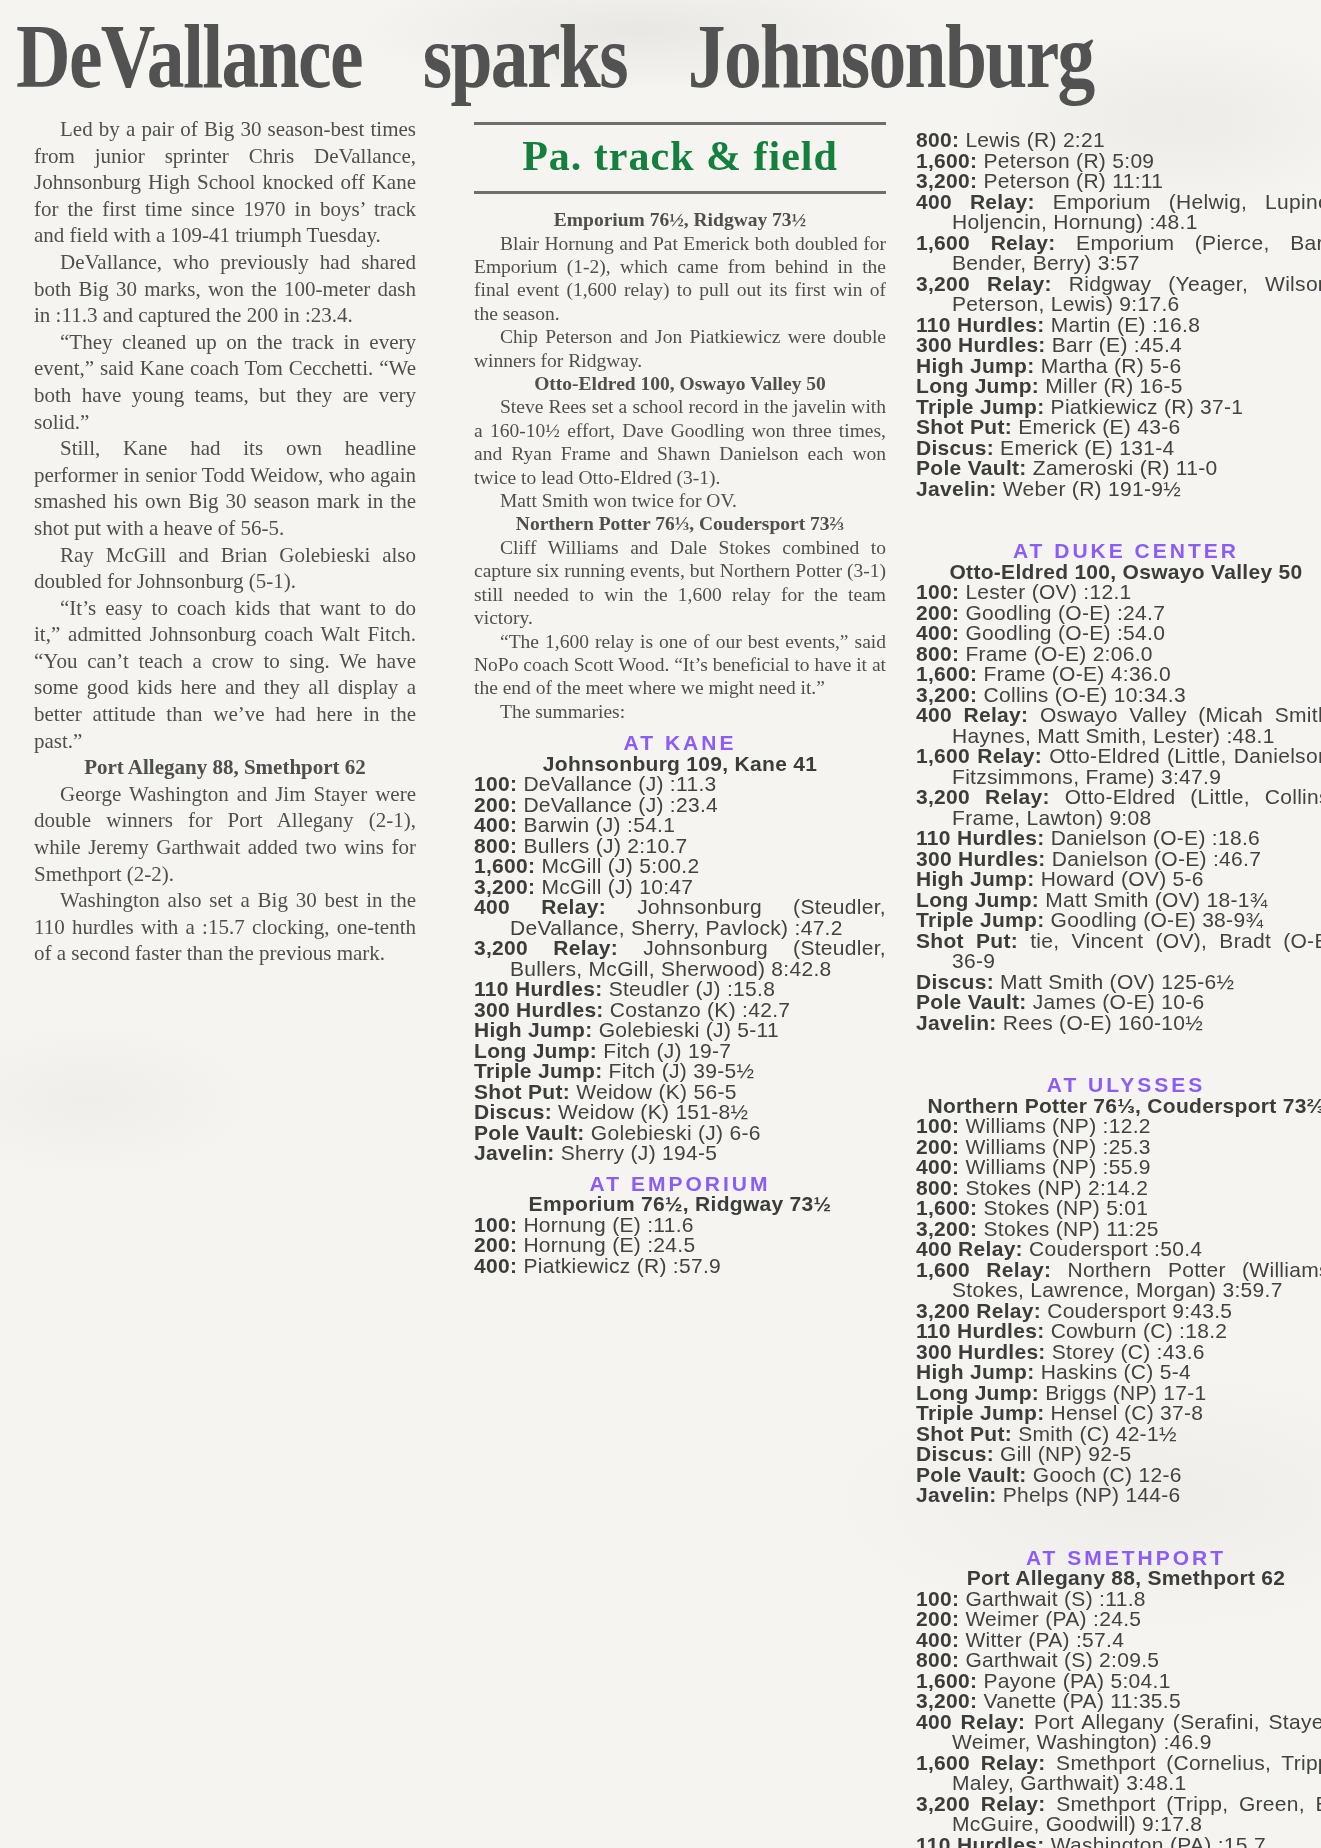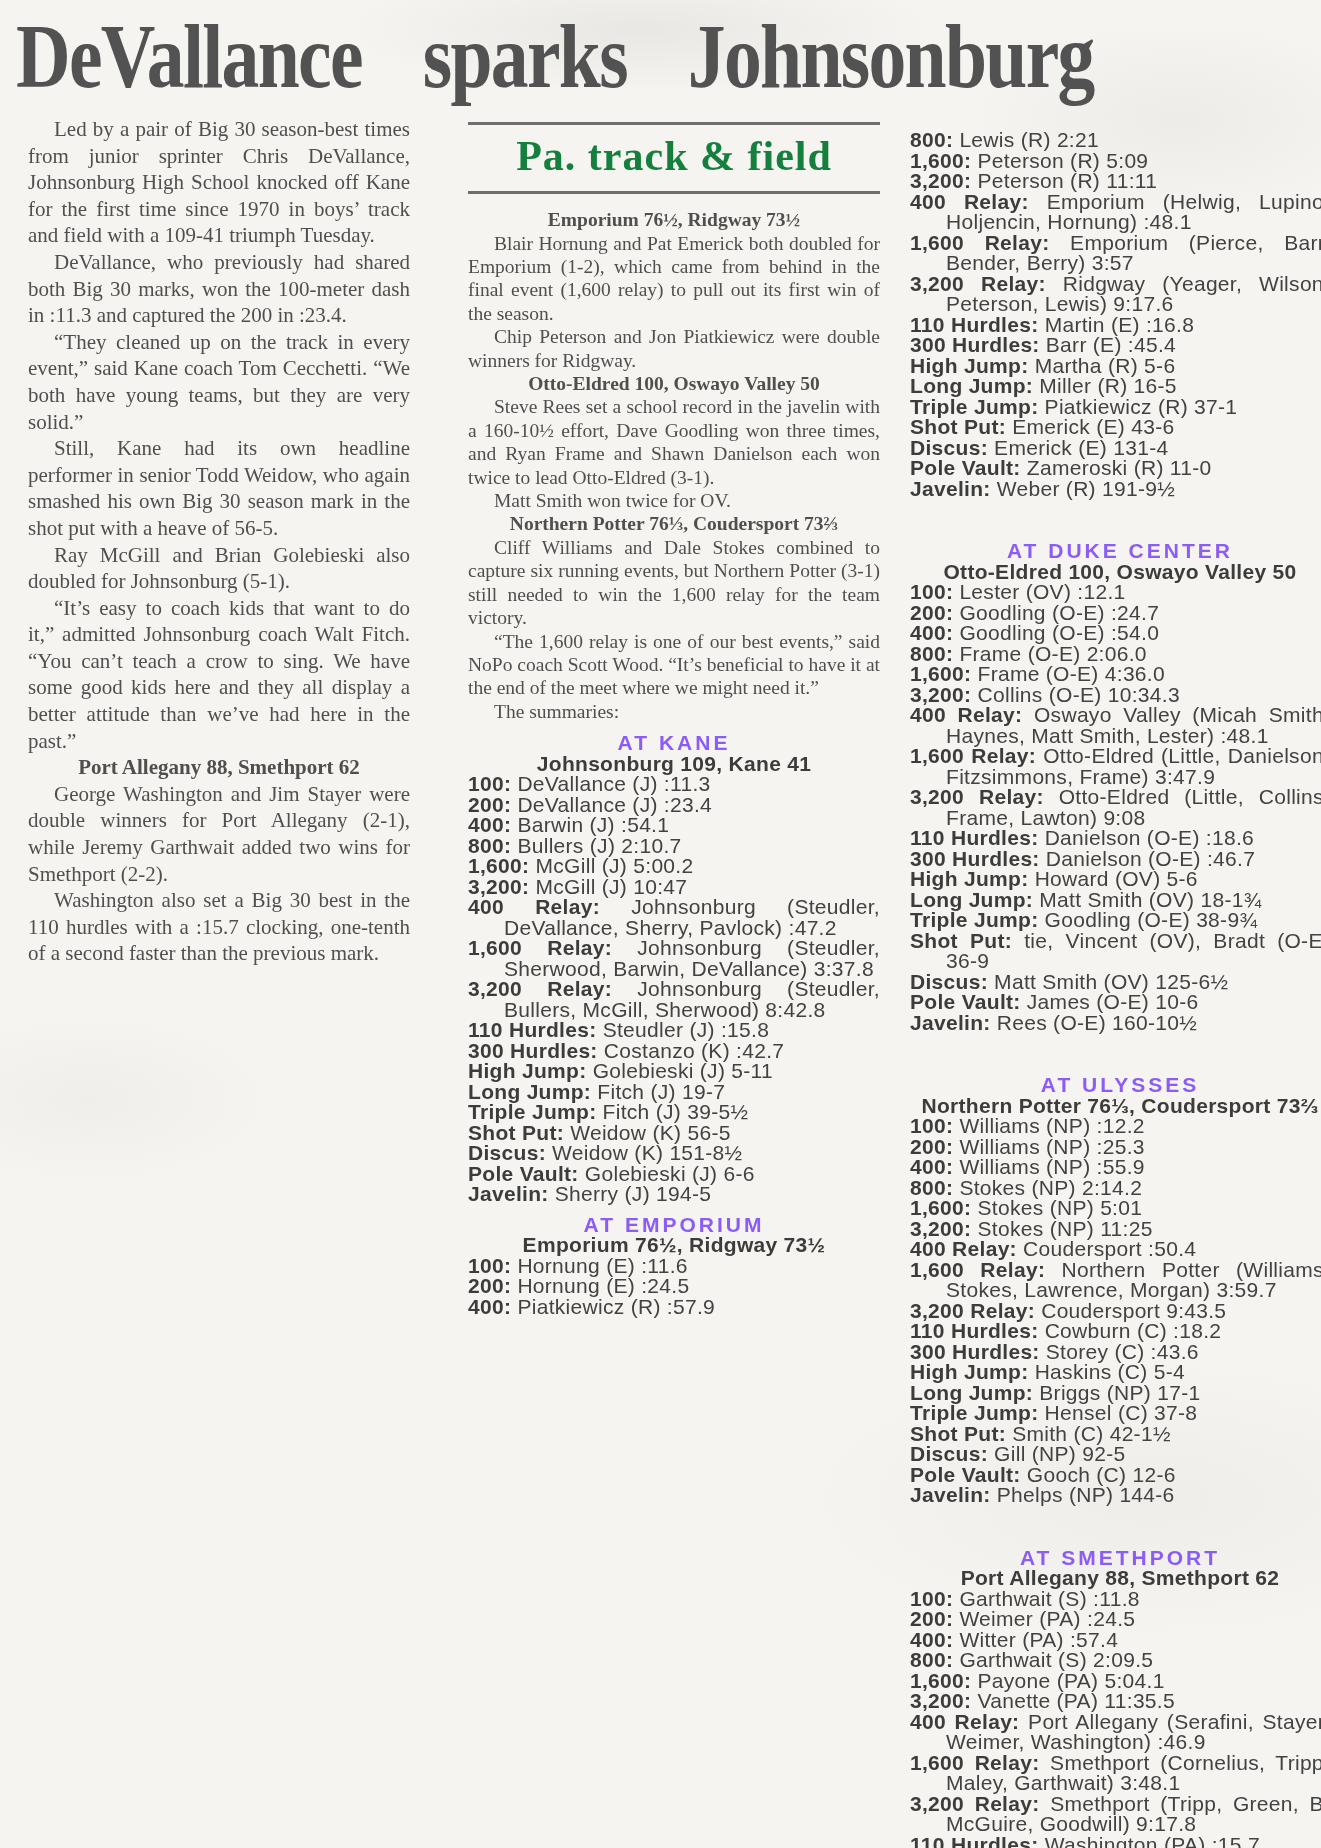--- a/index.html
+++ b/index.html
@@ -16,21 +16,21 @@
   }
   .page{position:absolute;top:12px;left:16px;width:1302px;}
   .headline{
     margin:0;white-space:nowrap;
     font-size:90px;font-weight:bold;color:#525252;
     letter-spacing:-2px;word-spacing:52px;line-height:1.0;
     transform:scaleX(0.84);transform-origin:left top;
   }
   .columns{display:flex;align-items:flex-start;margin-top:14px;}
   .col{flex:none;}
-  .col1{width:382px;margin-left:12px;font-size:21px;line-height:26.6px;}
+  .col1{width:382px;margin-left:18px;font-size:21px;line-height:26.6px;}
   .col2{width:412px;margin-left:58px;font-size:19.5px;line-height:23.4px;}
   .col3{width:420px;margin-left:30px;padding-top:14px;}
   .col p{margin:0;text-indent:26px;text-align:justify;}
   .col p.subhead{font-weight:bold;text-align:center;text-indent:0;}
   .pabox{
     border-top:3px solid #6e6e6e;border-bottom:3px solid #6e6e6e;
     padding:8px 0 12px;margin:6px 0 14px;text-align:center;
   }
   .pabox-title{font-size:42px;font-weight:bold;color:#15803d;letter-spacing:1px;line-height:1.1;}
   .summary{
@@ -92,21 +92,20 @@
             <div class="sline"><b class="slabel">400:</b> <span>Barwin (J) :54.1</span></div>
 
             <div class="sline"><b class="slabel">800:</b> <span>Bullers (J) 2:10.7</span></div>
 
             <div class="sline"><b class="slabel">1,600:</b> <span>McGill (J) 5:00.2</span></div>
 
             <div class="sline"><b class="slabel">3,200:</b> <span>McGill (J) 10:47</span></div>
 
             <div class="sline"><b class="slabel">400 Relay:</b> <span>Johnsonburg (Steudler, DeVallance, Sherry, Pavlock) :47.2</span></div>
 
-            <div class="sline"><b class="slabel">1,600 Relay:</b> <span>Johnsonburg (Steudler, Sherwood, Barwin, DeVallance) 3:37.8</span></div>
 
             <div class="sline"><b class="slabel">3,200 Relay:</b> <span>Johnsonburg (Steudler, Bullers, McGill, Sherwood) 8:42.8</span></div>
 
             <div class="sline"><b class="slabel">110 Hurdles:</b> <span>Steudler (J) :15.8</span></div>
 
             <div class="sline"><b class="slabel">300 Hurdles:</b> <span>Costanzo (K) :42.7</span></div>
 
             <div class="sline"><b class="slabel">High Jump:</b> <span>Golebieski (J) 5-11</span></div>
 
             <div class="sline"><b class="slabel">Long Jump:</b> <span>Fitch (J) 19-7</span></div>

